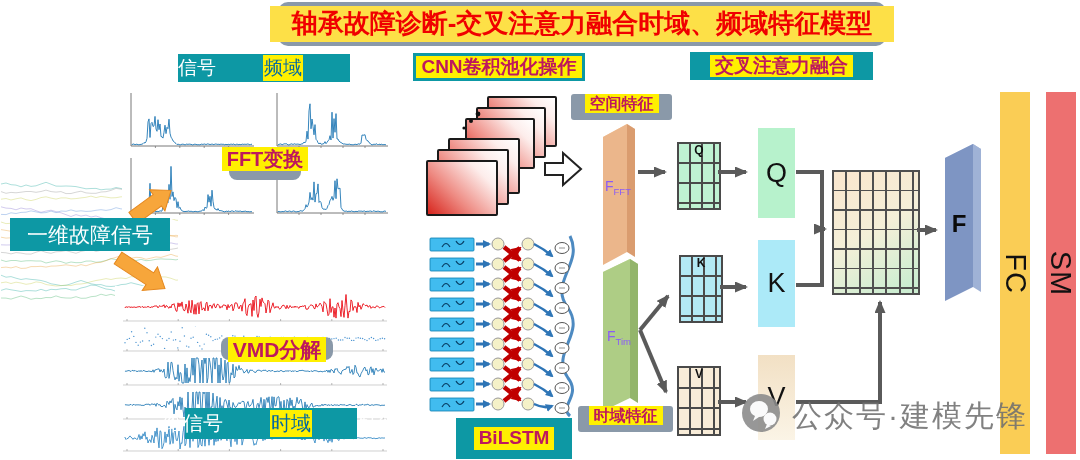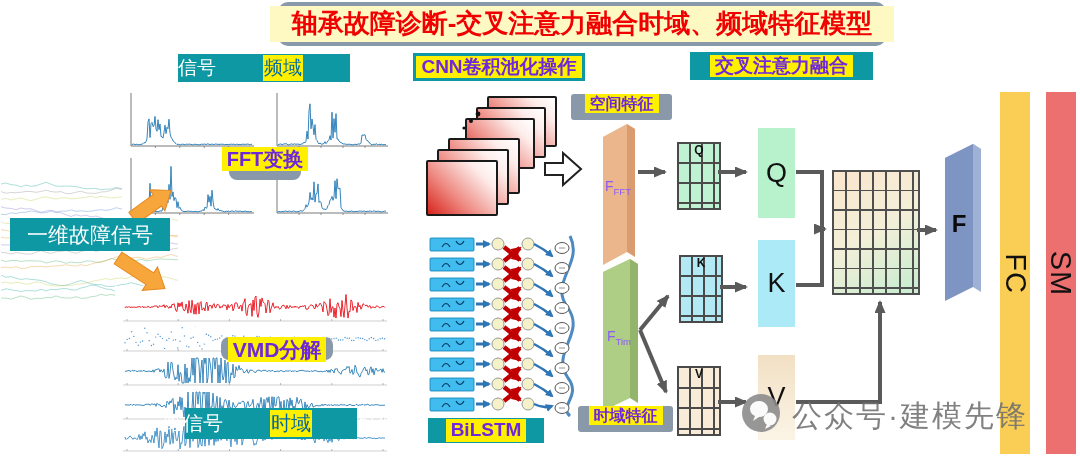--- a/index.html
+++ b/index.html
@@ -2,28 +2,28 @@
 <html><head>
 <meta charset="utf-8">
 <style>
   html,body{margin:0;padding:0;background:#fff;}
   .stage{position:relative;width:1080px;height:460px;background:#ffffff;overflow:hidden;
          font-family:"Liberation Sans","DejaVu Sans",sans-serif;}
   .abs{position:absolute;}
   
   .title-outer{left:278px;top:2px;width:608px;height:44px;background:#8A99A9;border-radius:10px;
     display:flex;align-items:center;justify-content:center;z-index:30;}
-  .title-inner{background:#fef9c3;color:#F00000;font-weight:bold;font-size:26px;line-height:1.2;
+  .title-inner{background:#fde047;color:#F00000;font-weight:bold;font-size:26px;line-height:1.2;
     padding:2px 22px;white-space:nowrap;}
   .teal-label{background:#0D98A4;color:#fff;display:flex;align-items:center;justify-content:center;
     z-index:30;white-space:nowrap;gap:47px;}
   .hl{background:#FFF000;color:#0369a1;padding:0 1px;}
   .chip-gray{background:#8A99A9;border-radius:8px;display:flex;align-items:flex-start;justify-content:center;z-index:30;}
   .chip-teal{background:#0D98A4;display:flex;align-items:center;justify-content:center;z-index:30;}
-  .chip-inner{background:#FFF000;color:#6d28d9;font-weight:bold;white-space:nowrap;padding:0 5px;line-height:1.2;}
+  .chip-inner{background:#FFF000;color:#be185d;font-weight:bold;white-space:nowrap;padding:0 5px;line-height:1.2;}
   
   .figure{background:#fff;z-index:2;}
   
   .fmap{position:absolute;border:2px solid #1a1a1a;border-radius:2px;z-index:5;
     background:linear-gradient(45deg,#D7251D 0%,#EE8C84 38%,#FDEDEB 78%,#ffffff 100%);}
   
   .mini-grid{position:absolute;border:2px solid #4a4a4a;z-index:10;}
   .grid-letter{position:absolute;top:-1px;left:50%;transform:translateX(-50%);
     font-size:12px;font-weight:bold;color:#111;z-index:11;}
   .qkv-rect{position:absolute;display:flex;align-items:center;justify-content:center;
@@ -491,21 +491,21 @@
     <span>一维信号</span>
       <span class="hl">时域</span>
       <span>特征</span>
     </div>
   <div class="abs chip-gray" style="left:571px;top:94px;width:101px;height:26px;border-radius:3px;">
     <span class="chip-inner" style="font-size:16px;">空间特征</span>
     </div>
   <div class="abs chip-gray" style="left:578px;top:406px;width:95px;height:26px;border-radius:3px;">
     <span class="chip-inner" style="font-size:16px;">时域特征</span>
     </div>
-  <div class="abs chip-teal" style="left:428px;top:418px;width:116px;height:25px;">
+  <div class="abs chip-teal" style="left:456px;top:418px;width:116px;height:41px;">
     <span class="chip-inner" style="font-size:19px;">BiLSTM</span>
     </div>
 
   <svg class="abs" style="left:740px;top:392px;z-index:40;" width="44" height="44">
     <circle cx="21" cy="21" r="19" fill="#8c8c8c" opacity="0.9"></circle>
     <path d="M10,17 a9,8 0 1 1 9,8 l-6,4 2,-5 a9,8 0 0 1 -5,-7 z" fill="#ffffff" opacity="0.95"></path>
     <circle cx="30" cy="27" r="6.5" fill="#ffffff" opacity="0.95"></circle>
     <path d="M27,32 l-2,5 6,-3 z" fill="#ffffff" opacity="0.95"></path>
   </svg>
   <div class="wm-text">公众号·建模先锋</div>

